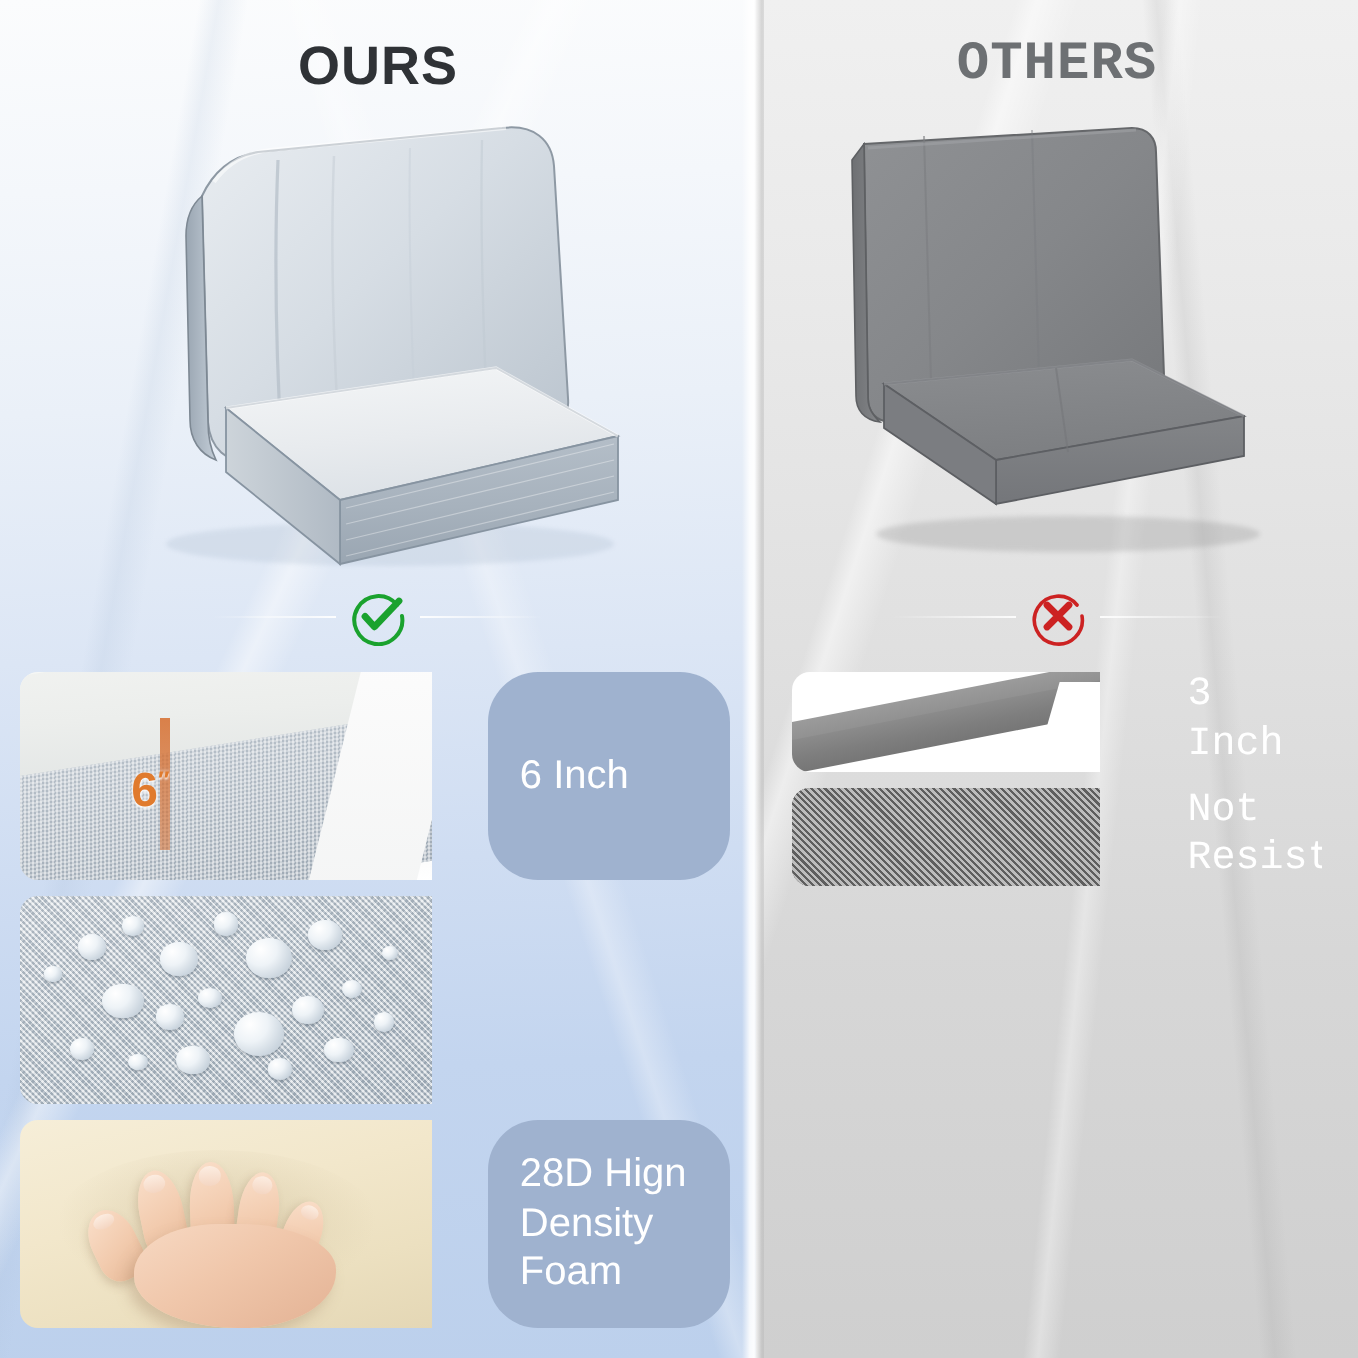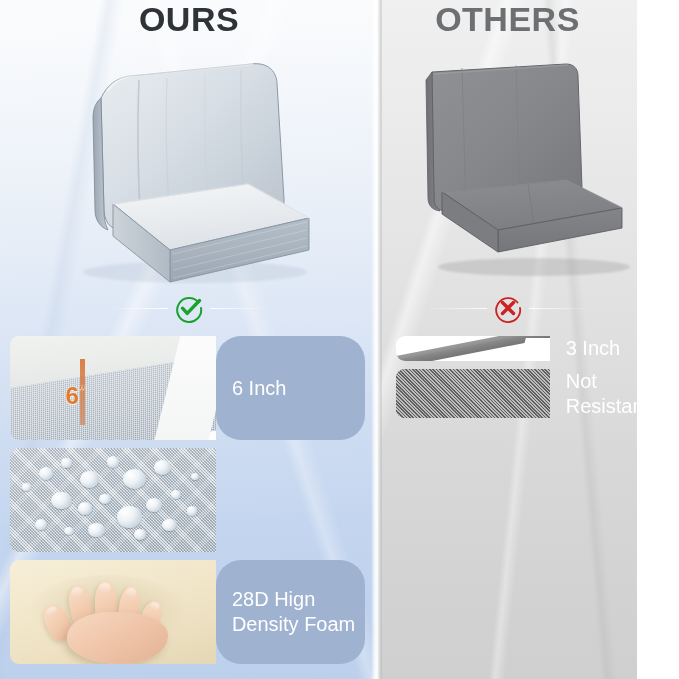--- a/index.html
+++ b/index.html
@@ -17,23 +17,24 @@
 
   
   .col { position: relative; height: 679px; overflow: hidden; }
   .col-ours {
     width: 378px;
     background: linear-gradient(178deg,
        #fbfcfd 0%, #f4f7fb 14%, #eaf0f8 30%,
        #dce6f5 48%, #cfddf2 63%, #c3d5ef 78%, #bcd0ec 100%);
   }
   .col-others {
-    width: 259px;
+    width: 301px;
     background: linear-gradient(180deg,
        #f0f0f0 0%, #eaeaea 20%, #e1e1e1 45%, #d7d7d7 70%, #cfcfcf 100%);
+    font-family: Liberation Mono, monospace;
   }
   
   .wrinkles {
     position: absolute; inset: 0; pointer-events: none;
     background:
       linear-gradient(115deg, rgba(255,255,255,0) 38%, rgba(255,255,255,.45) 40%, rgba(255,255,255,0) 43%),
       linear-gradient(72deg,  rgba(255,255,255,0) 60%, rgba(255,255,255,.3) 62%, rgba(255,255,255,0) 65%),
       linear-gradient(100deg, rgba(170,190,215,0) 20%, rgba(170,190,215,.18) 22%, rgba(170,190,215,0) 25%);
   }
   .wrinkles-g {
@@ -47,23 +48,23 @@
   .seam {
     position: absolute; left: 371px; top: 0; width: 11px; height: 679px;
     background: linear-gradient(90deg,
       rgba(255,255,255,.0) 0%, rgba(255,255,255,.85) 35%,
       rgba(255,255,255,.95) 55%, rgba(190,190,190,.55) 90%, rgba(170,170,170,.3) 100%);
     z-index: 6; pointer-events:none;
   }
 
   
   .heading {
-    position: absolute; top: 0; width: 100%;
+    position: absolute; top: 18px; width: 100%;
     text-align: center;
-    font-size: 34px; font-weight: bold; letter-spacing: .5px;
+    font-size: 27px; font-weight: bold; letter-spacing: .5px;
   }
   .heading.ours   { color: #2f3236; }
   .heading.others { color: #6d7073; }
 
   
   .hero { position: absolute; }
   .hero-ours   { left: 55px;  top: 58px; width: 265px; height: 230px; }
 
   
   .verdict {
@@ -80,20 +81,21 @@
   .vicon { width: 30px; height: 30px; margin: 0 6px; flex: 0 0 30px; }
 
   
   .cards { position: absolute; }
   .cards-ours   { left: 10px;  top: 336px; width: 355px; }
 
   .card {
     display: flex; overflow: hidden;
     border-radius: 9px;
     margin-bottom: 8px;
+    gap: 28px;
   }
   .cards-ours .card   { height: 104px; }
 
   .card-img { flex: 0 0 58%; position: relative; overflow: hidden; }
   .card-label {
     flex: 1; display: flex; align-items: center;
     padding: 0 0 0 16px;
     font-size: 20px; font-weight: 500; line-height: 1.24;
     color: #ffffff;
   }

